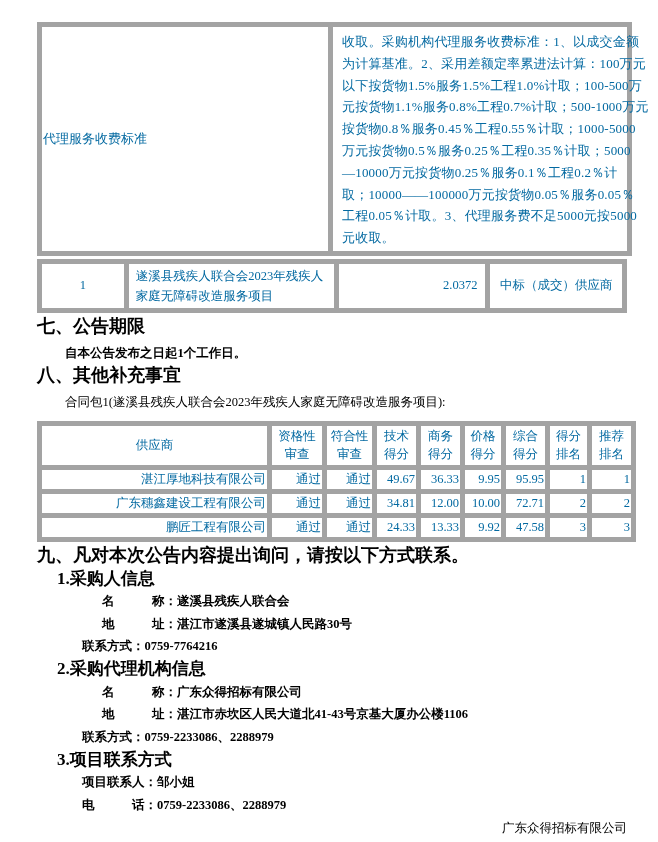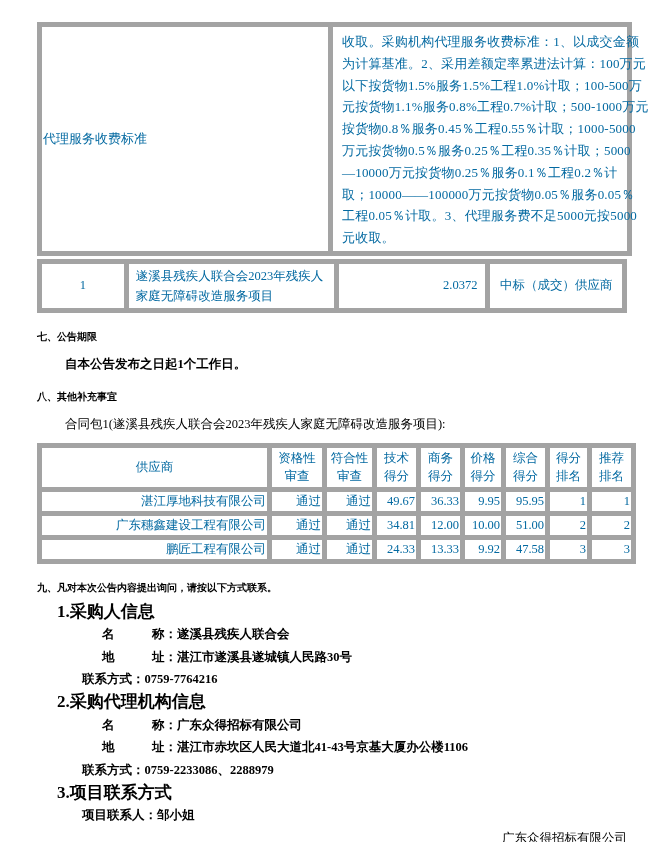--- a/index.html
+++ b/index.html
@@ -20,21 +20,21 @@
 
   
   .result-table{margin-top:3px;}
   .result-table td{height:45px;text-align:center;}
   .result-table .c-serial{width:85px;}
   .result-table .c-proj{width:206px;text-align:left;padding:2px 7px;line-height:20px;}
   .result-table .c-amount{width:149px;text-align:right;padding-right:8px;}
   .result-table .c-role{width:134px;}
 
   
-  .sec-heading{font-size:10px;font-weight:bold;margin:15px 0 0 0;line-height:18px;}
+  .sec-heading{font-size:18px;font-weight:bold;margin:4px 0 0 0;line-height:18px;}
   .body-line{font-size:12.5px;margin:10px 0 0 28px;line-height:17px;}
   .bold{font-weight:bold;}
 
   
   .score-table{margin-top:10px;}
   .score-table th{white-space:pre-line;height:44px;line-height:18px;text-align:center;padding:1px 0;}
   .score-table td{height:22px;text-align:right;}
   .sc-supplier{width:230px;}
   .sc-qual{width:55px;}
   .sc-conf{width:50px;}
@@ -127,21 +127,21 @@
       <td>1</td>
       <td>1</td>
     </tr>
     <tr>
       <td>广东穗鑫建设工程有限公司</td>
       <td>通过</td>
       <td>通过</td>
       <td>34.81</td>
       <td>12.00</td>
       <td>10.00</td>
-      <td>51.00</td>
+      <td>72.71</td>
       <td>2</td>
       <td>2</td>
     </tr>
     <tr>
       <td>鹏匠工程有限公司</td>
       <td>通过</td>
       <td>通过</td>
       <td>24.33</td>
       <td>13.33</td>
       <td>9.92</td>
@@ -164,20 +164,21 @@
   <div class="contact">
     <div class="item-title">2.采购代理机构信息</div>
     <div class="label-line more"><span>名　　　称：</span><span>广东众得招标有限公司</span></div>
     <div class="label-line more"><span>地　　　址：</span><span>湛江市赤坎区人民大道北41-43号京基大厦办公楼1106</span></div>
     <div class="label-line"><span>联系方式：</span><span>0759-2233086、2288979</span></div>
   </div>
 
   <div class="contact">
     <div class="item-title">3.项目联系方式</div>
     <div class="label-line"><span>项目联系人：</span><span>邹小姐</span></div>
+    <div class="label-line"><span>电　　　话：</span><span>0759-2233086、2288979</span></div>
   </div>
 
   <div class="doc-footer">
     <div>广东众得招标有限公司</div>
     <div>2023年08月29日</div>
   </div>
 
 </div>
 
 </body></html>

